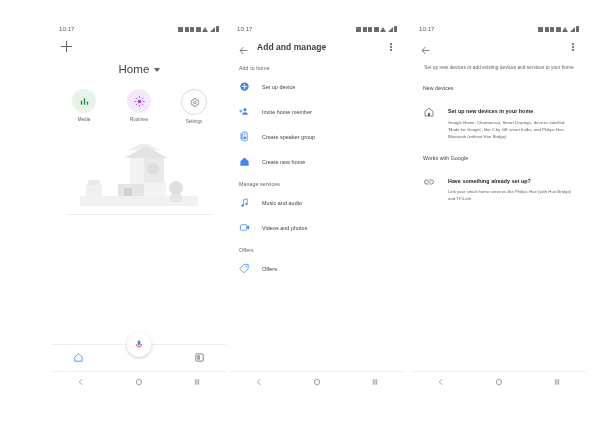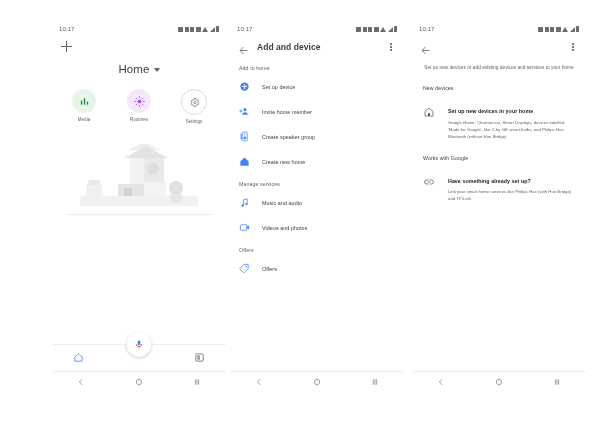--- a/index.html
+++ b/index.html
@@ -479,21 +479,21 @@
     </div>
 
     <div class="app-body">
 
       <div class="appbar">
         <span class="back-arrow">
           <svg width="11" height="11" viewBox="0 0 24 24">
               <path d="M20 12H5M11 5l-6 7 6 7" fill="none" stroke="#5f6368" stroke-width="1.7" stroke-linecap="round" stroke-linejoin="round"></path>
             </svg>
         </span>
-        <span class="appbar-title">Add and device</span>
+        <span class="appbar-title">Add and manage</span>
         <span class="kebab">
             <i></i>
             <i></i>
             <i></i>
           </span>
       </div>
 
       <div class="section-head">Add to home</div>
 
       <div class="list-item">

